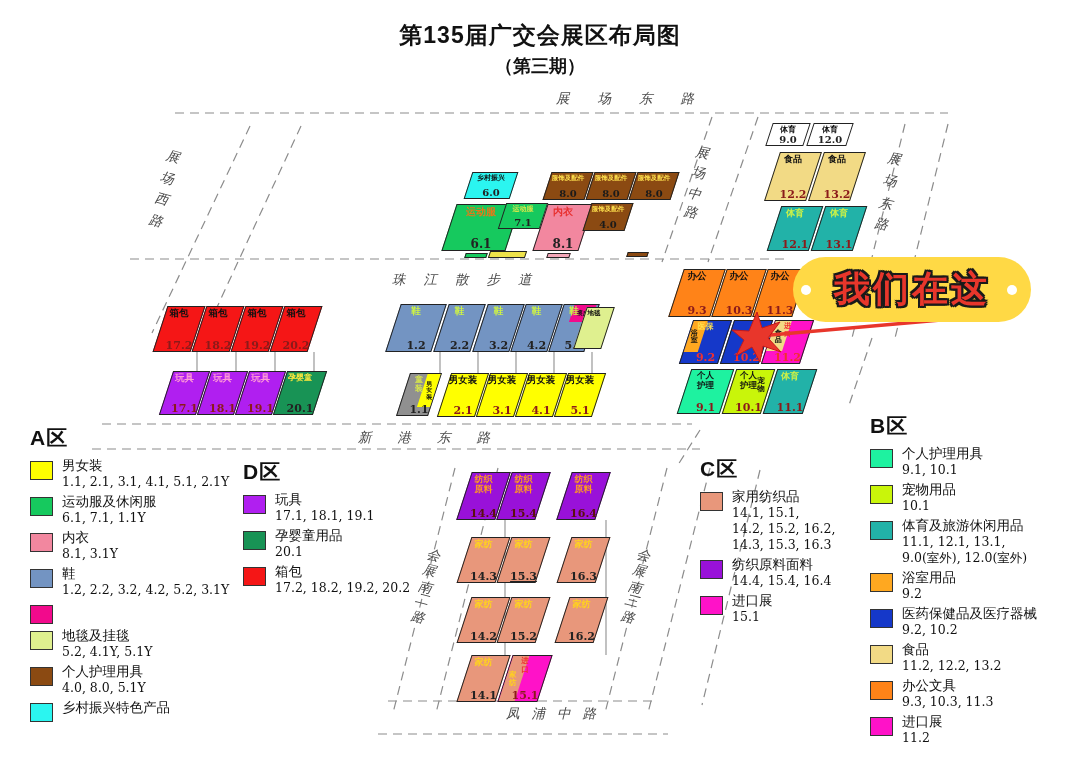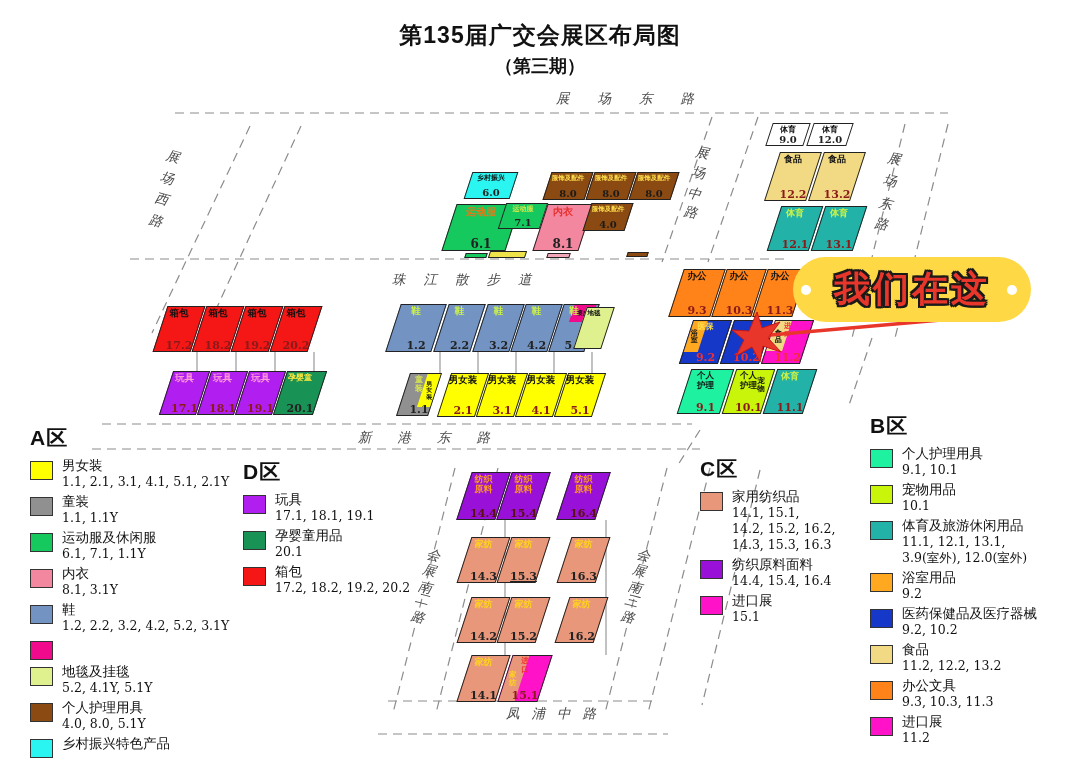--- a/index.html
+++ b/index.html
@@ -421,27 +421,20 @@
       <div class="legend" style="left: 30px; top: 424px;">
         <div class="lg-title">A区</div>
         <div class="lg-item">
           <span class="lg-sw" style="background: rgb(255, 255, 0);"></span>
           <div>
             <div class="lg-name">男女装</div>
             <div class="lg-nums">1.1, 2.1, 3.1, 4.1, 5.1, 2.1Y</div>
           </div>
         </div>
         <div class="lg-item">
-          <span class="lg-sw" style="background: rgb(144, 144, 144);"></span>
-          <div>
-            <div class="lg-name">童装</div>
-            <div class="lg-nums">1.1, 1.1Y</div>
-          </div>
-        </div>
-        <div class="lg-item">
           <span class="lg-sw" style="background: rgb(22, 201, 94);"></span>
           <div>
             <div class="lg-name">运动服及休闲服</div>
             <div class="lg-nums">6.1, 7.1, 1.1Y</div>
           </div>
         </div>
         <div class="lg-item">
           <span class="lg-sw" style="background: rgb(242, 135, 159);"></span>
           <div>
             <div class="lg-name">内衣</div>
@@ -543,21 +536,21 @@
           <div>
             <div class="lg-name">宠物用品</div>
             <div class="lg-nums">10.1</div>
           </div>
         </div>
         <div class="lg-item">
           <span class="lg-sw" style="background: rgb(34, 178, 168);"></span>
           <div>
             <div class="lg-name">体育及旅游休闲用品</div>
             <div class="lg-nums">11.1, 12.1, 13.1,
-3.9(室外), 12.0(室外)</div>
+9.0(室外), 12.0(室外)</div>
           </div>
         </div>
         <div class="lg-item">
           <span class="lg-sw" style="background: rgb(255, 168, 32);"></span>
           <div>
             <div class="lg-name">浴室用品</div>
             <div class="lg-nums">9.2</div>
           </div>
         </div>
         <div class="lg-item">

